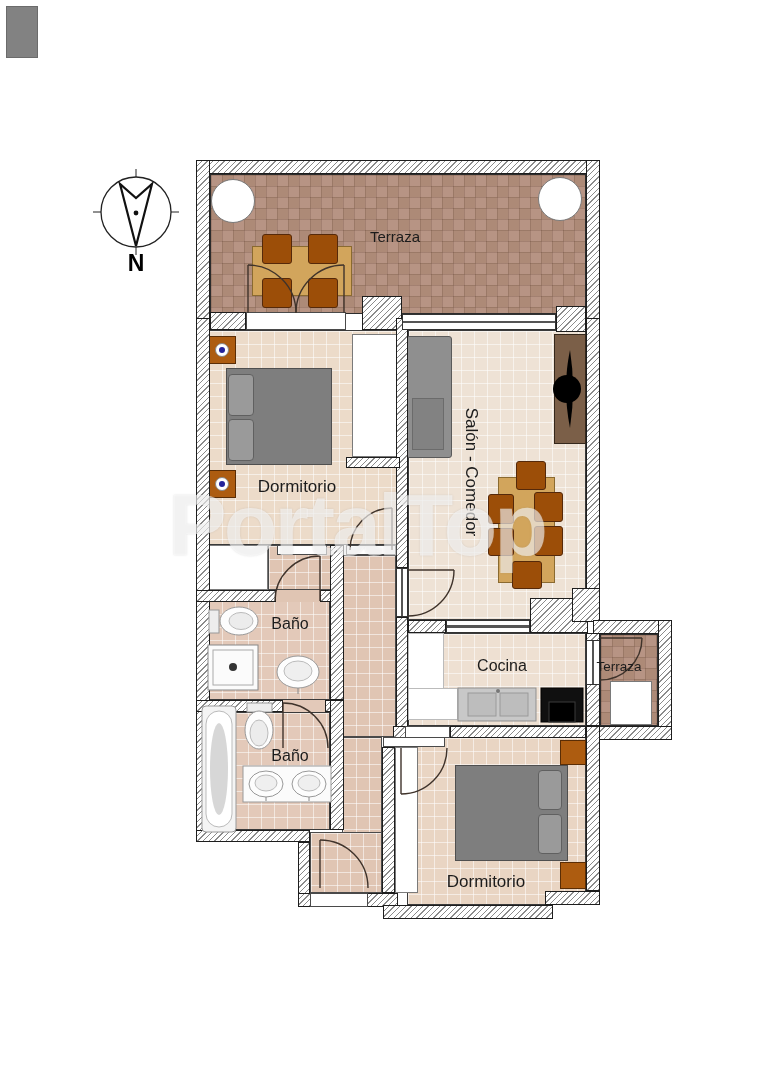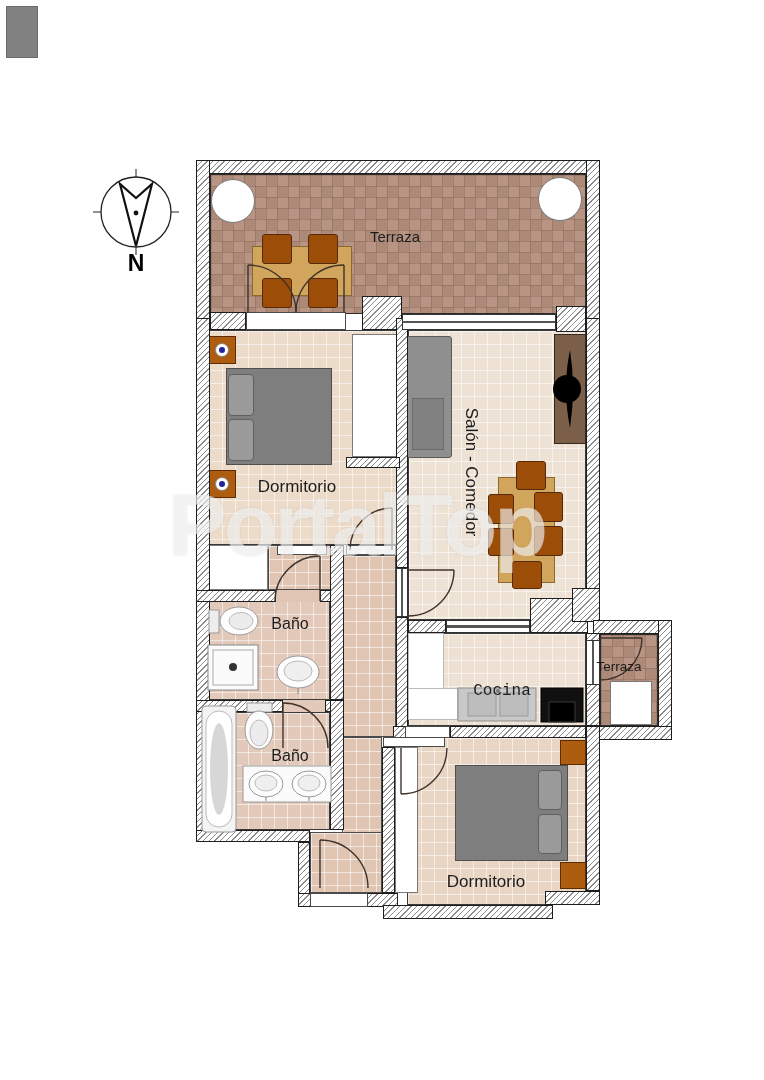--- a/index.html
+++ b/index.html
@@ -260,19 +260,19 @@
     <path d="M28,26 L44,88 L60,26 L44,40 Z" fill="#fff" stroke="#111" stroke-width="2.2" stroke-linejoin="miter"></path>
     <circle cx="44" cy="55" r="2.4" fill="#111"></circle>
     <text x="44" y="113" text-anchor="middle" font-family="Liberation Sans, sans-serif" font-size="23" font-weight="bold" fill="#000">N</text>
   </svg>
 
   <div class="lbl" style="left:395px;top:236px;">Terraza</div>
   <div class="lbl lbl-lg" style="left:297px;top:487px;">Dormitorio</div>
   <div class="lbl lbl-lg lbl-rot" style="left:471px;top:472px;">Salón - Comedor</div>
   <div class="lbl lbl-md" style="left:290px;top:624px;">Baño</div>
   <div class="lbl lbl-md" style="left:290px;top:756px;">Baño</div>
-  <div class="lbl lbl-md" style="left:502px;top:691px;font-family:Liberation Mono, monospace;">Cocina</div>
+  <div class="lbl lbl-md" style="left:502px;top:666px;">Cocina</div>
   <div class="lbl lbl-sm" style="left:619px;top:666px;">Terraza</div>
   <div class="lbl lbl-lg" style="left:486px;top:882px;">Dormitorio</div>
 
   <div class="wm">PortalTop</div>
 
 </div>
 
 </body></html>

